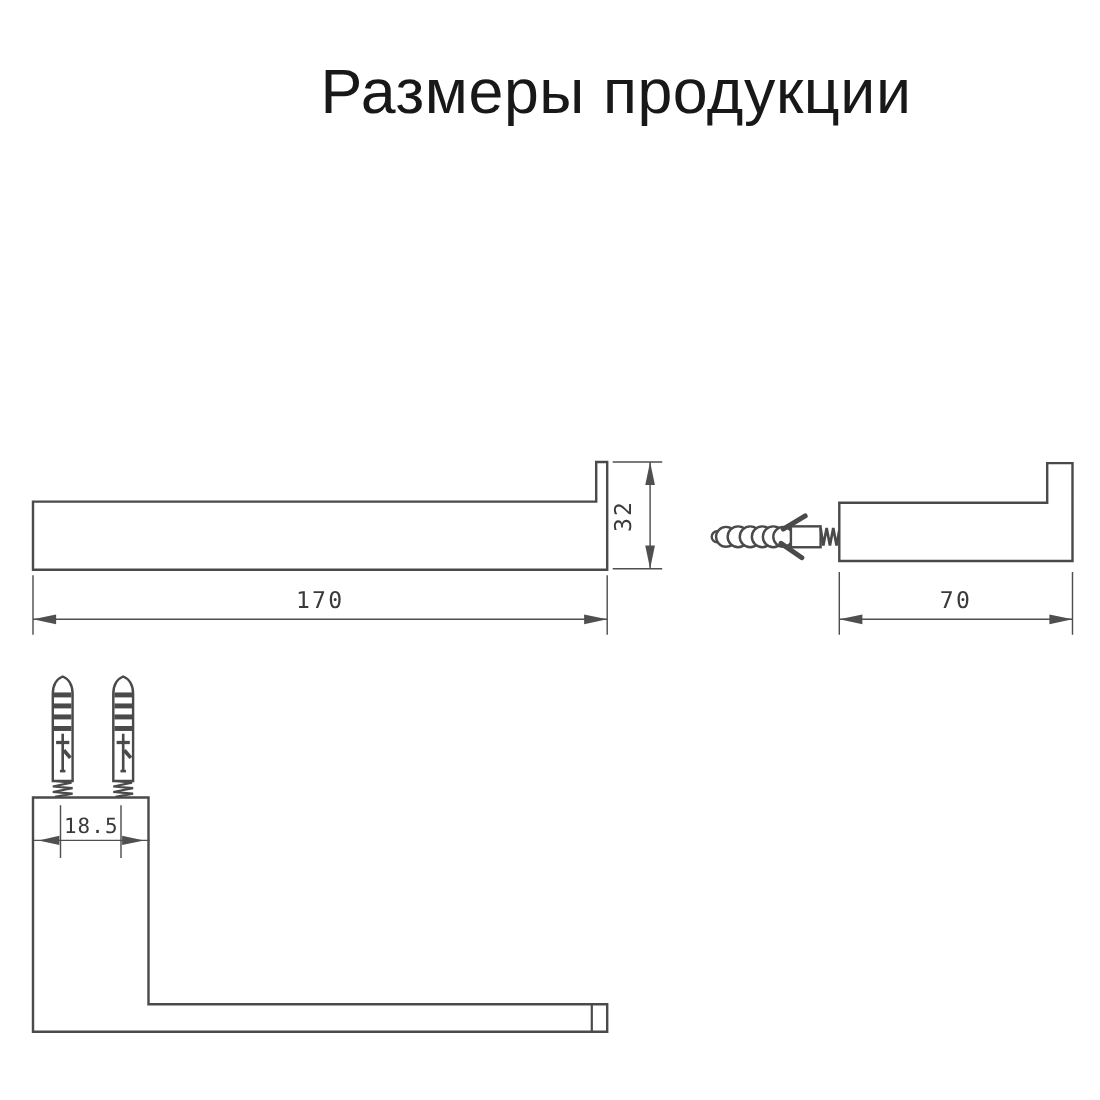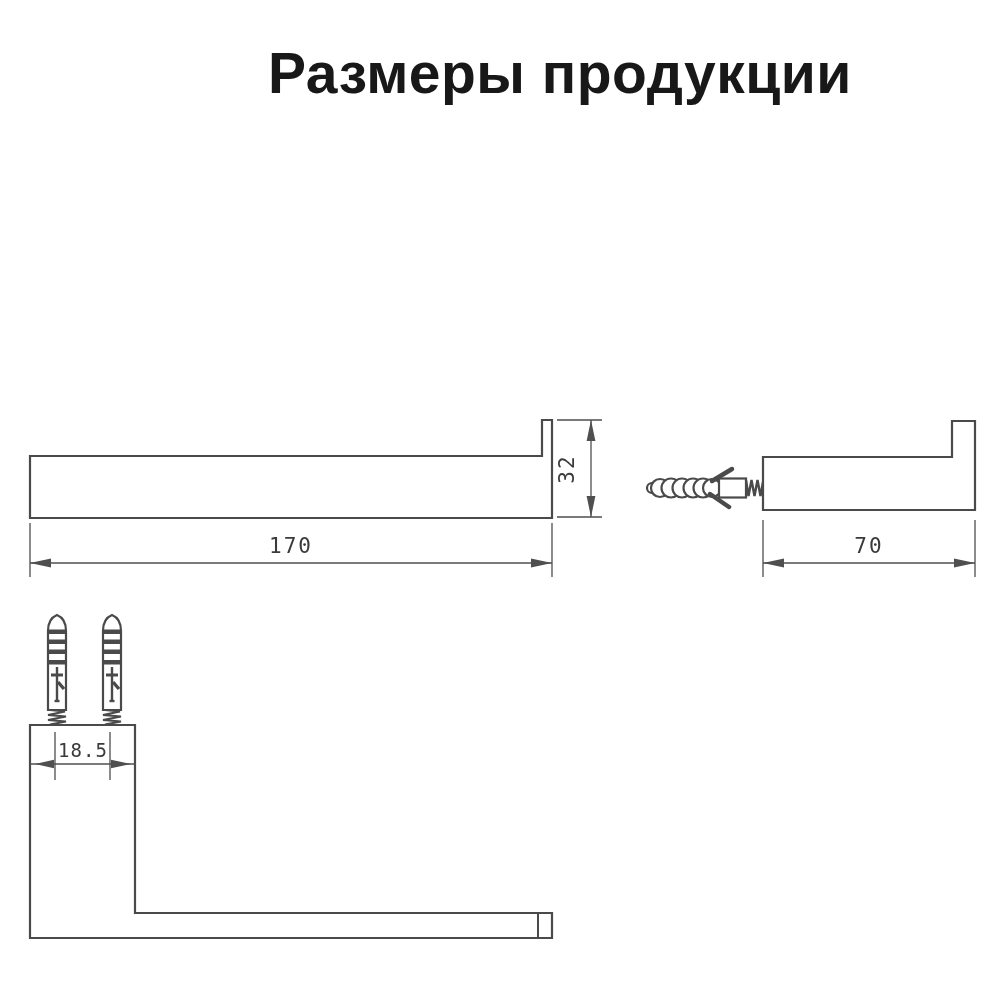--- a/index.html
+++ b/index.html
@@ -5,23 +5,23 @@
   html,body{
     margin:0; padding:0;
     width:1000px; height:1000px;
     background:var(--background,#fff);
     font-family:"Liberation Sans", sans-serif;
     overflow:hidden;
   }
   .stage{ position:relative; width:1000px; height:1000px; }
   .page-title{
     position:absolute; top:40px; left:120px; right:0;
-    margin:0; text-align:center;
+    margin:11px; text-align:center;
     font-family:"Liberation Sans", sans-serif;
-    font-size:57px; font-weight:bold; letter-spacing:0.5px;
+    font-size:57px; font-weight:normal; letter-spacing:0.5px;
     color:var(--title_color,#1a1a1a);
     white-space:nowrap;
   }
   svg{ position:absolute; top:0; left:0; }
   .outline{ fill:#ffffff; stroke:var(--line,#4a4a4a); stroke-width:2.2; stroke-linejoin:miter; }
   .thin{ fill:none; stroke:var(--dim,#555); stroke-width:1.3; }
   .arrow{ fill:var(--dim,#555); stroke:none; }
   .dimtext{
     fill:var(--dim_text,#3a3a3a);
     font-family:"DejaVu Sans Mono", monospace;

